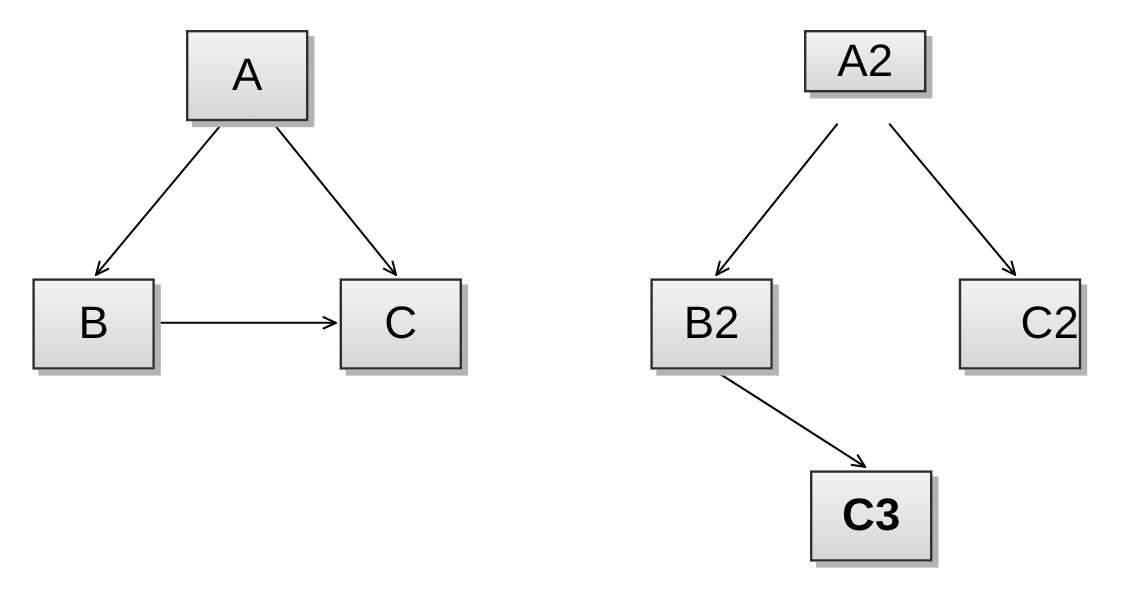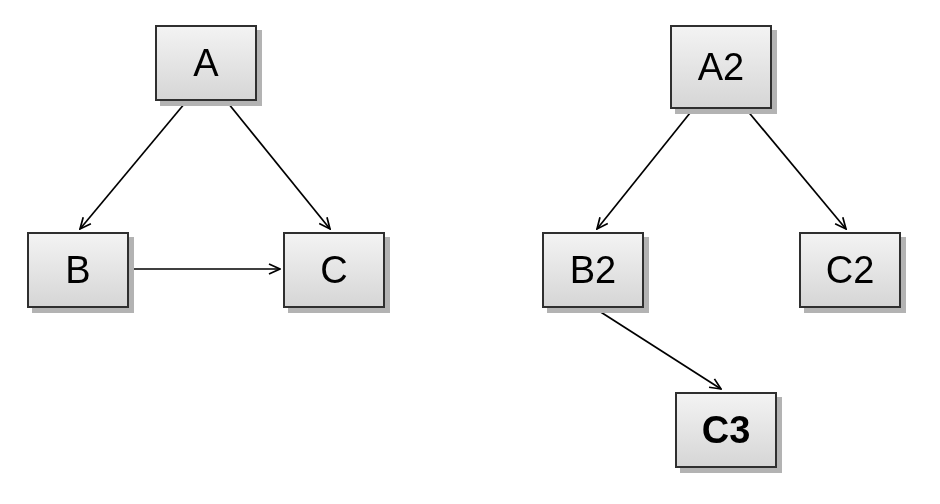--- a/index.html
+++ b/index.html
@@ -59,26 +59,26 @@
   <div id="nodes-layer">
       <div class="node" style="left: 155px; top: 25px; width: 102px; height: 76px;">
         <span class="node-label">A</span>
       </div>
       <div class="node" style="left: 27px; top: 232px; width: 102px; height: 76px;">
         <span class="node-label">B</span>
       </div>
       <div class="node" style="left: 283px; top: 232px; width: 102px; height: 76px;">
         <span class="node-label">C</span>
       </div>
-      <div class="node" style="left: 670px; top: 25px; width: 102px; height: 84px;">
+      <div class="node" style="left: 670px; top: 25px; width: 102px; height: 52px;">
         <span class="node-label">A2</span>
       </div>
       <div class="node" style="left: 542px; top: 232px; width: 102px; height: 76px;">
         <span class="node-label">B2</span>
       </div>
-      <div class="node" style="left: 799px; top: 232px; width: 102px; height: 76px;">
+      <div class="node" style="left: 799px; top: 232px; width: 102px; height: 76px; justify-content: flex-end;">
         <span class="node-label">C2</span>
       </div>
       <div class="node" style="left: 675px; top: 392px; width: 102px; height: 76px; font-weight: bold;">
         <span class="node-label">C3</span>
       </div>
     </div>
 </div>
 
 </body></html>

